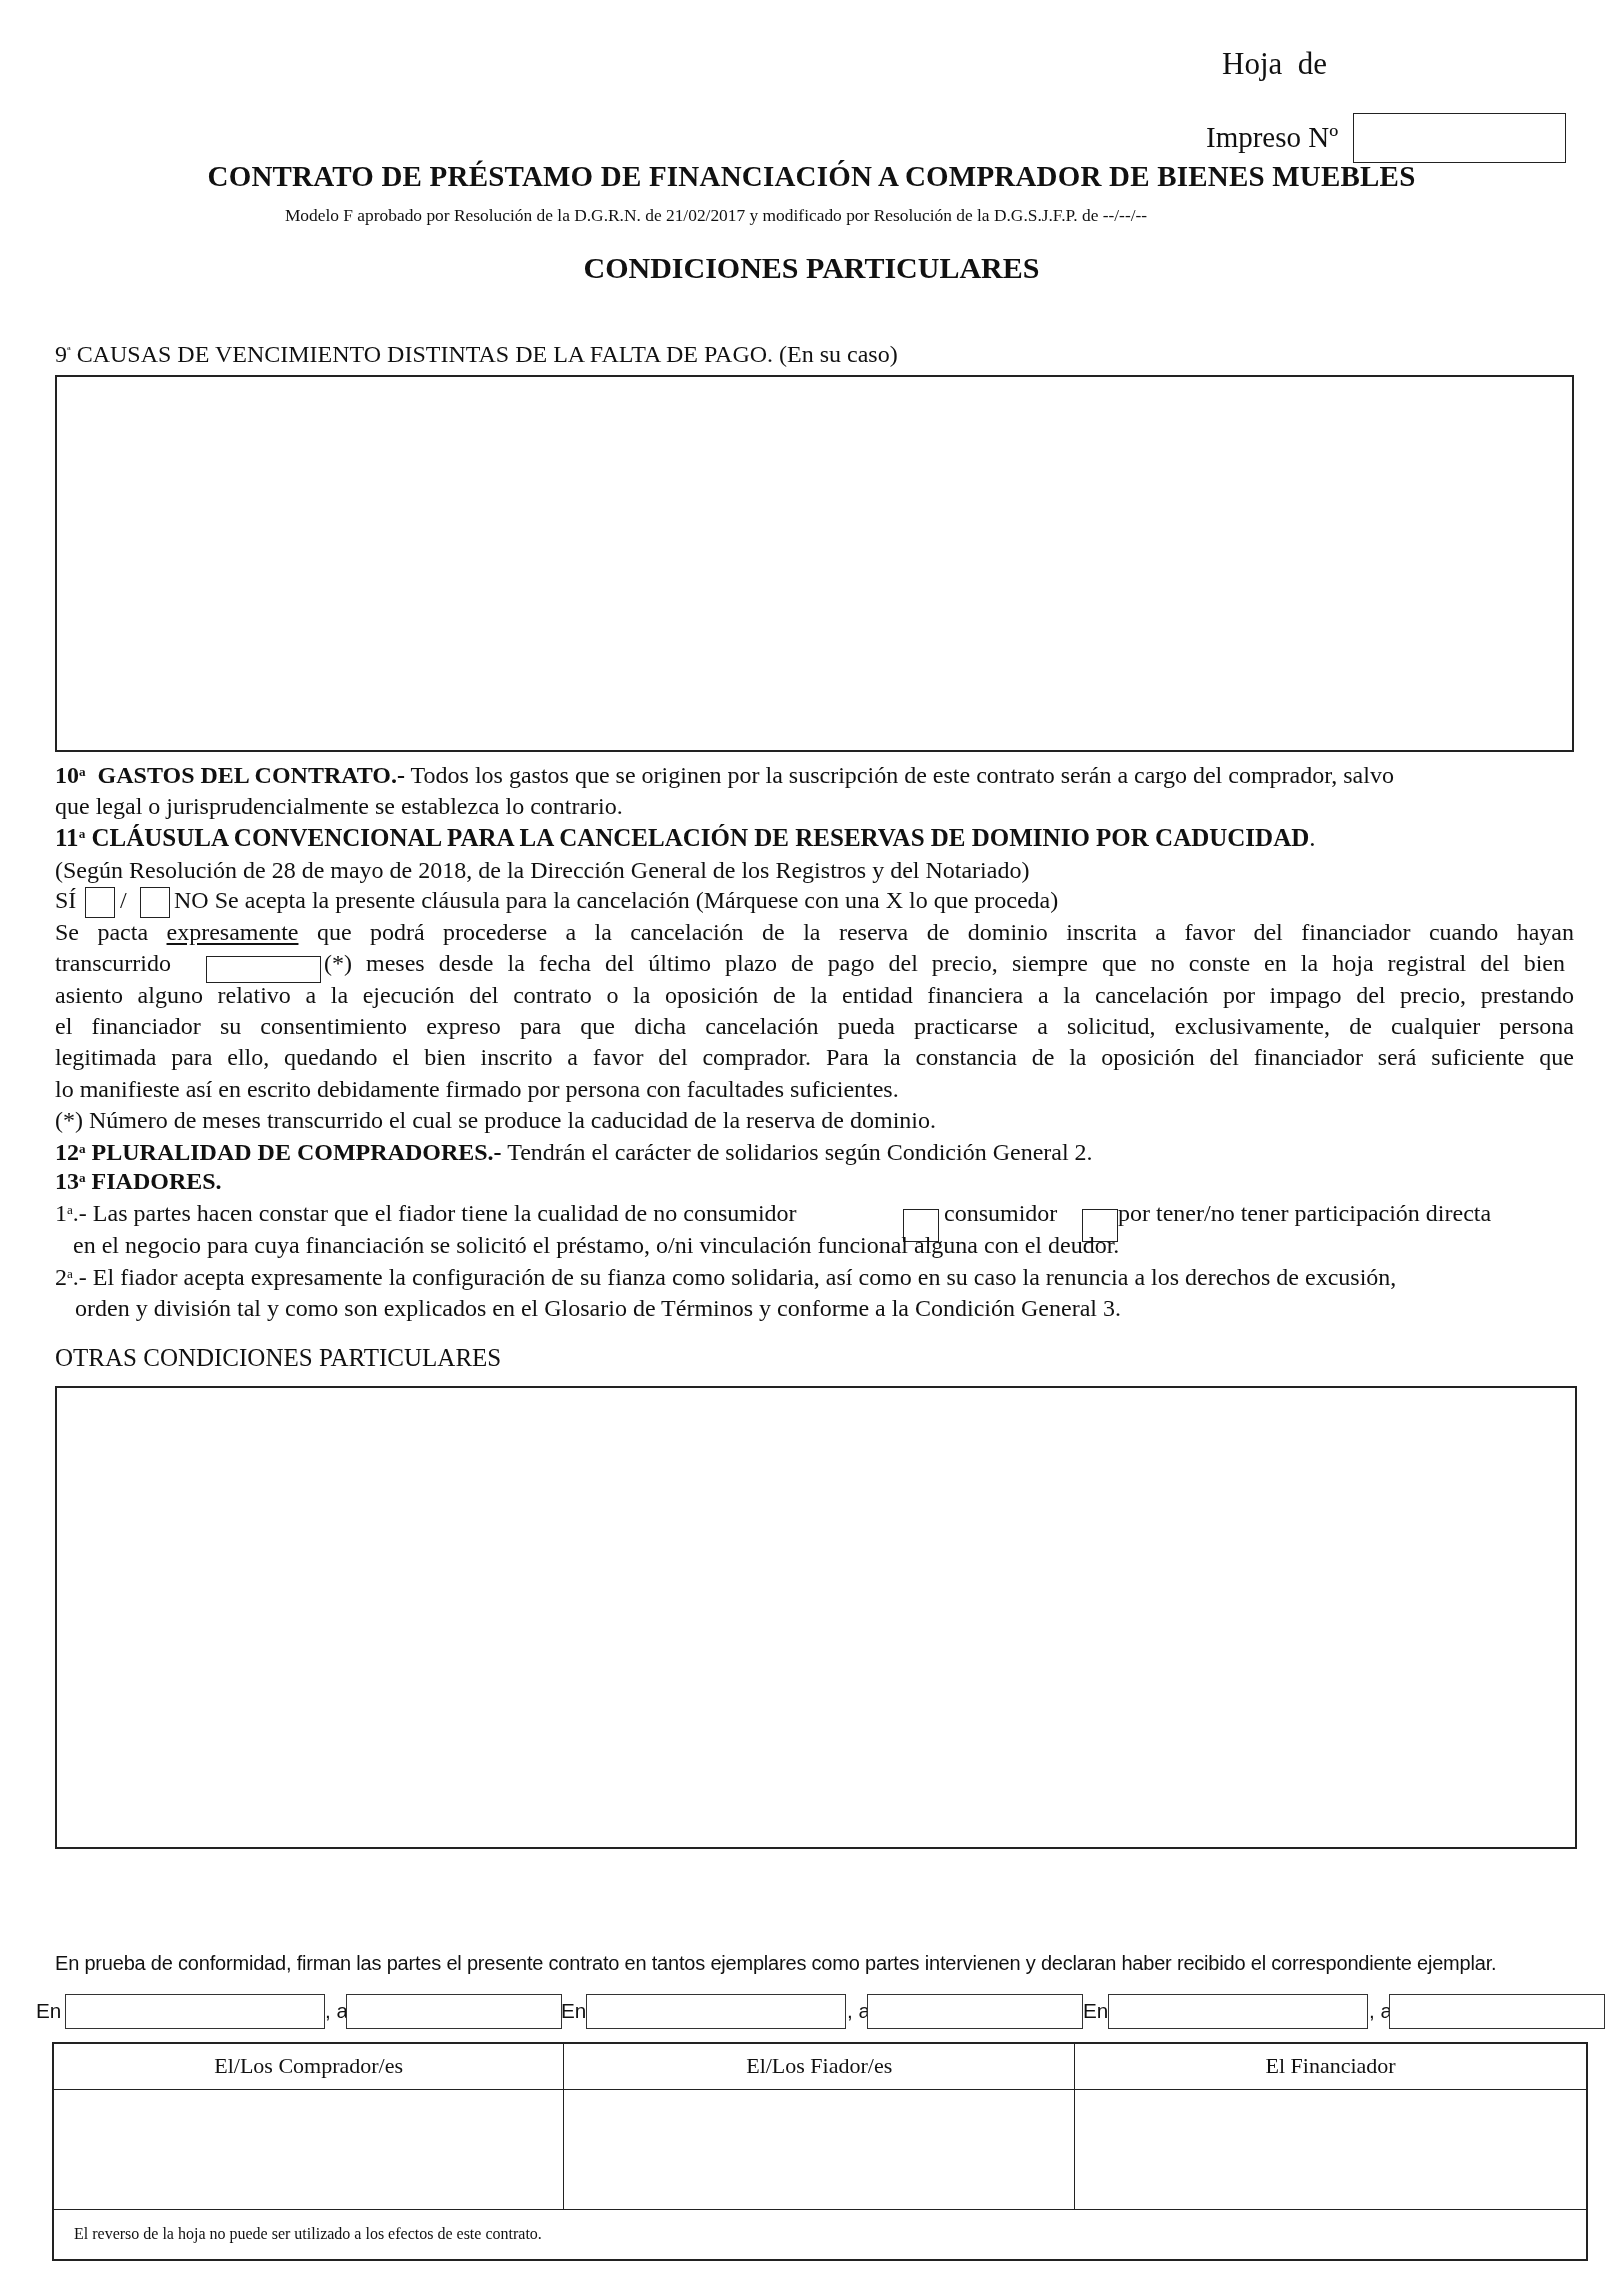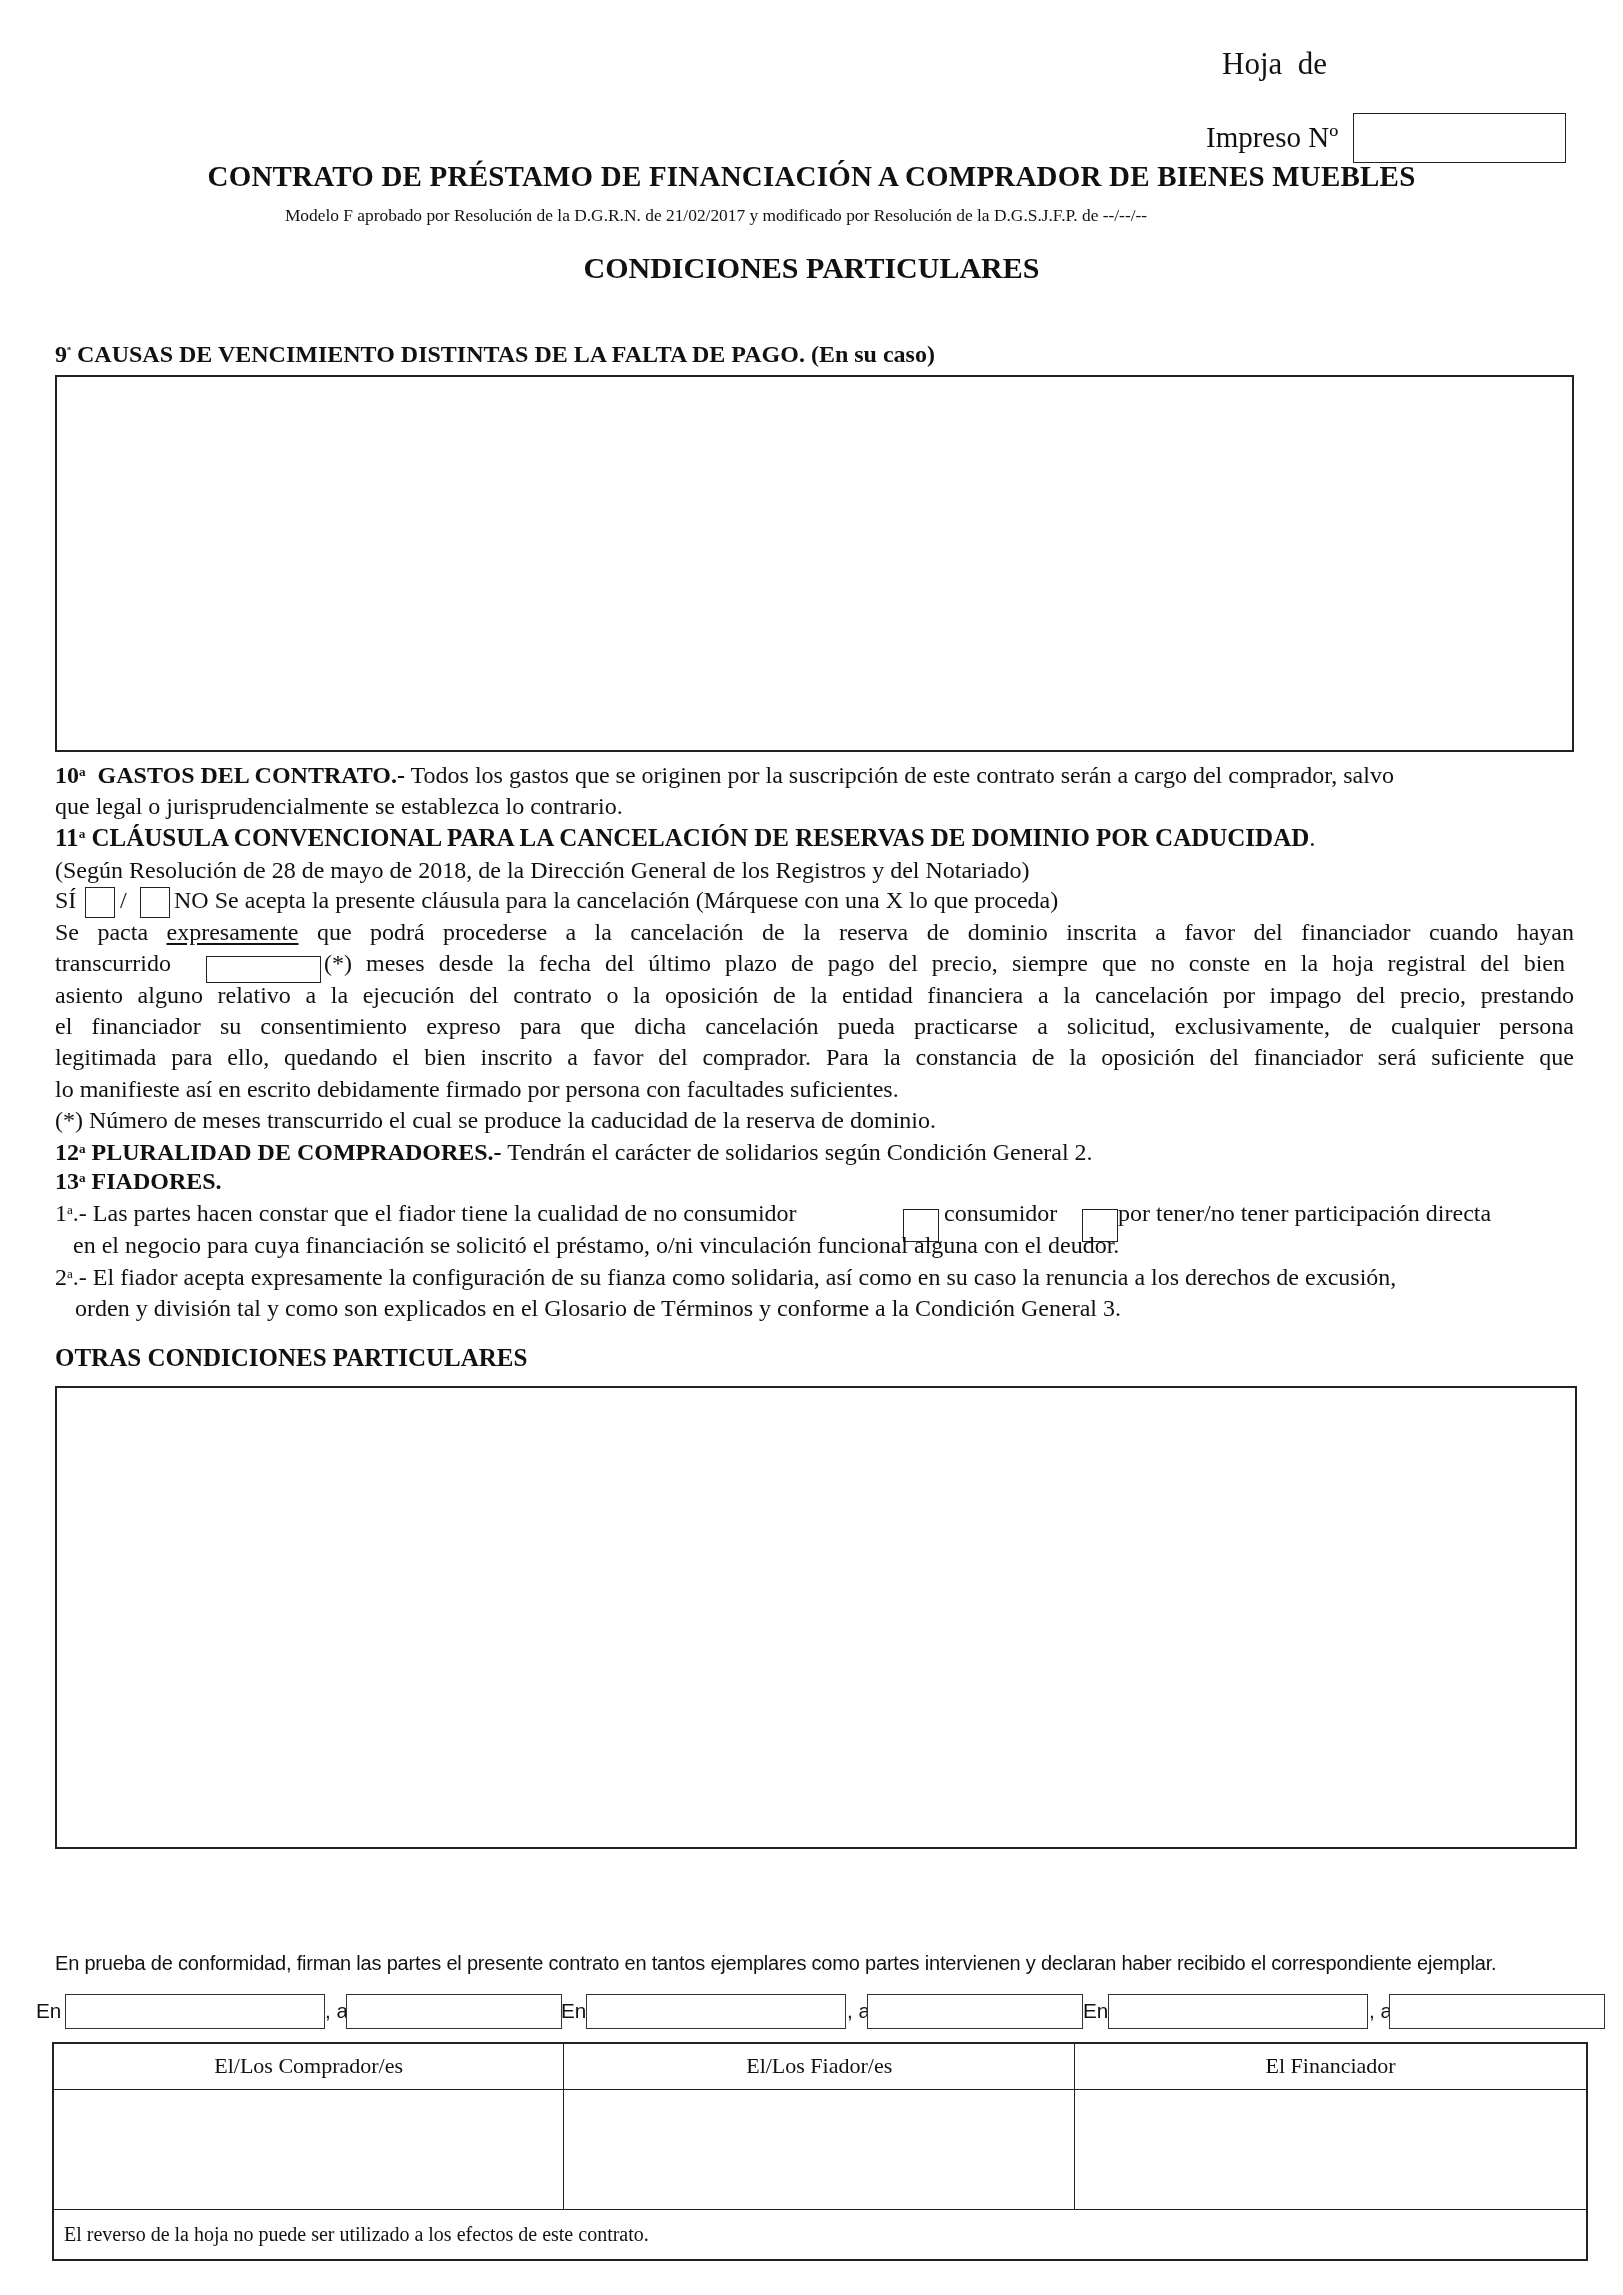--- a/index.html
+++ b/index.html
@@ -8,31 +8,31 @@
   .abs { position:absolute; }
   .serif { font-family:"Liberation Serif", "DejaVu Serif", serif; }
   .sans { font-family:"Liberation Sans", "DejaVu Sans", sans-serif; }
   .box { position:absolute; border:1.7px solid #222222; background:#ffffff; box-sizing:border-box; }
   .thick { border-width:2.5px; }
   .hdr-hoja { left:1222px; top:46px; font-size:31px; }
   .hdr-impreso { left:1206px; top:121px; font-size:29px; }
   .title { left:0; width:1623px; top:160px; text-align:center; font-weight:bold; font-size:29px; letter-spacing:0.2px; }
   .subtitle { left:0; width:1432px; top:205px; text-align:center; font-size:17.4px; }
   .cond { left:0; width:1623px; top:251px; text-align:center; font-weight:bold; font-size:30px; }
-  .sec-heading { font-weight:bold; font-size:24px; }
+  .sec-heading { font-weight:normal; font-size:24px; }
   .body-line { font-size:24px; white-space:nowrap; }
   .just { text-align:justify; text-align-last:justify; white-space:normal; }
   sup.ord { font-size:13.2px; vertical-align:top; position:relative; top:1.7px; }
   .check { position:absolute; width:30px; height:31px; border:1.7px solid #222222; box-sizing:border-box; background:#fff; }
   .underline { text-decoration:underline; text-underline-offset:3.3px; }
   .sig-table { position:absolute; left:52px; top:2042px; width:1536px; border:2.5px solid #222222; box-sizing:border-box; border-collapse:collapse; }
   .sig-table td { border:1.7px solid #222222; box-sizing:border-box; }
   .sig-head { height:46px; text-align:center; font-size:22px; vertical-align:middle; }
   .sig-body { height:120px; }
-  .sig-foot { height:51px; font-size:20px; padding-left:10px; vertical-align:middle; }
+  .sig-foot { height:51px; font-size:16px; padding-left:20px; vertical-align:middle; }
   .place-label { font-size:20.7px; position:absolute; }
   .place-box { position:absolute; height:35px; border:1.7px solid #333333; box-sizing:border-box; background:#fff; }
 </style>
 </head>
 <body>
 
 <div class="abs hdr-hoja" style="white-space:pre;">Hoja  de</div>
 <div class="abs hdr-impreso">Impreso Nº</div>
 <div class="box" style="left:1353px; top:113px; width:213px; height:50px;">
   <span></span>

